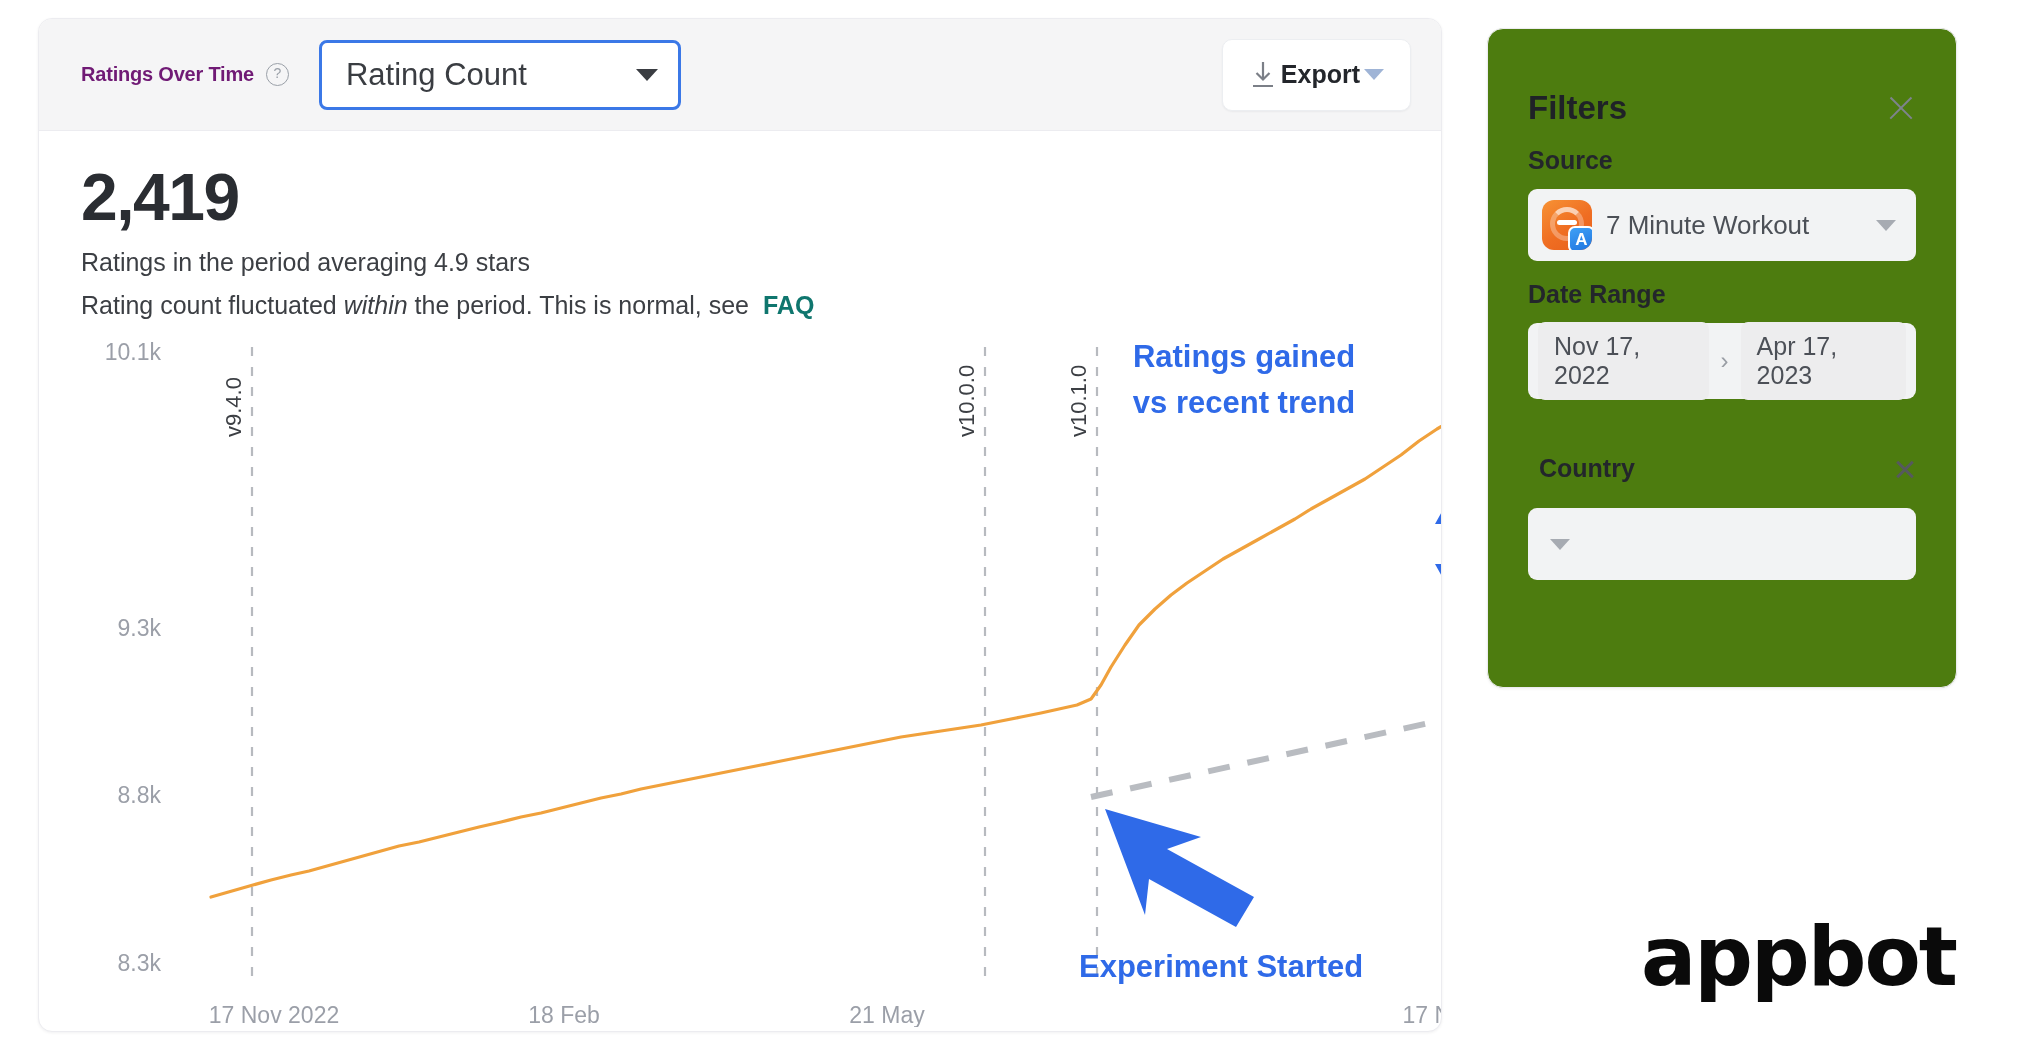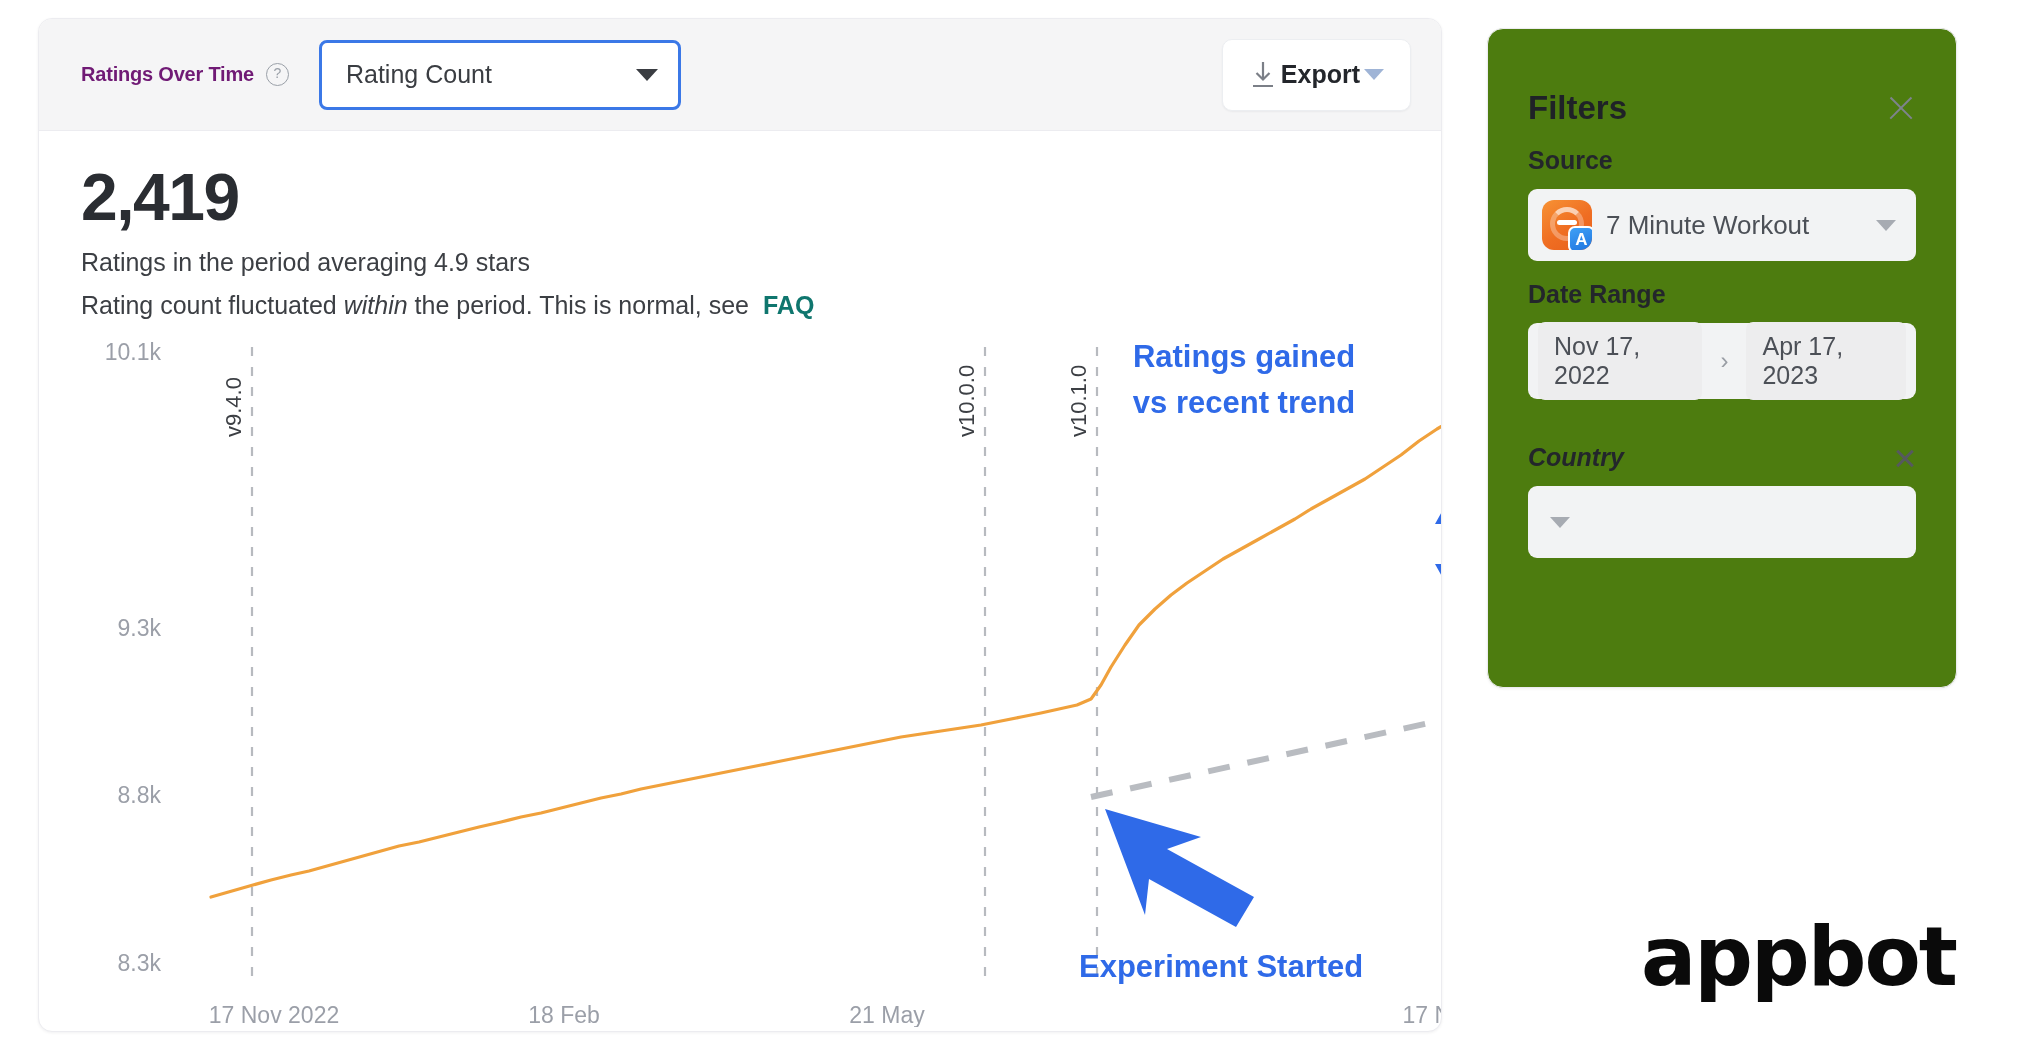--- a/index.html
+++ b/index.html
@@ -43,21 +43,21 @@
   .metric-select {
     margin-left: 30px;
     width: 362px; height: 70px;
     background: #fff;
     border: 3px solid #3b78e7;
     border-radius: 8px;
     display: flex; align-items: center;
     padding: 0 20px 0 24px;
     cursor: pointer;
   }
-  .metric-select-label { font-size: 25px; color: #3a3d42; flex: 1; }
+  .metric-select-label { font-size: 31px; color: #3a3d42; flex: 1; }
   .caret-dark {
     width: 0; height: 0;
     border-left: 11px solid transparent;
     border-right: 11px solid transparent;
     border-top: 12px solid #3a3d42;
   }
   .export-btn {
     position: absolute; right: 30px; top: 50%;
     transform: translateY(-50%);
     height: 72px; padding: 0 26px;
@@ -140,21 +140,21 @@
   .close-x::after  { transform: rotate(-45deg); }
 
   .field-label {
     font-size: 25px; font-weight: bold; color: #23262b;
     margin-top: 19px; margin-bottom: 14px;
   }
   .field-label-row {
     display: flex; align-items: center; justify-content: space-between;
     margin-top: 44px; margin-bottom: 14px;
   }
-  .field-label-row .field-label { margin: 0; font-style: italic; }
+  .field-label-row .field-label { margin: 11px; }
   .small-x {
     width: 22px; height: 22px; position: relative; cursor: pointer;
   }
   .small-x::before, .small-x::after {
     content: ''; position: absolute; left: 0; top: 10px;
     width: 22px; height: 3px; background: #56595f;
   }
   .small-x::before { transform: rotate(45deg); }
   .small-x::after  { transform: rotate(-45deg); }
 
@@ -193,21 +193,21 @@
     width: 27px; height: 27px; border-radius: 7px;
     background: linear-gradient(160deg,#3fa0f5,#1e74e0);
     border: 2px solid #ffffff;
     display: flex; align-items: center; justify-content: center;
     color: #fff; font-size: 17px; font-weight: bold; line-height: 1;
   }
 
   .date-range-box {
     background: #f2f3f4; border-radius: 9px;
     height: 76px; display: flex; align-items: center;
-    padding: 0 10px; gap: 12px;
+    padding: 0 10px; gap: 6px;
   }
   .date-chip {
     background: #ededee; border-radius: 7px;
     padding: 10px 16px; font-size: 25px; color: #4c5057;
     cursor: pointer;
   }
   .date-arrow { font-size: 24px; color: #9a9ea5; padding: 0 6px; }
 
   
   .logo {

